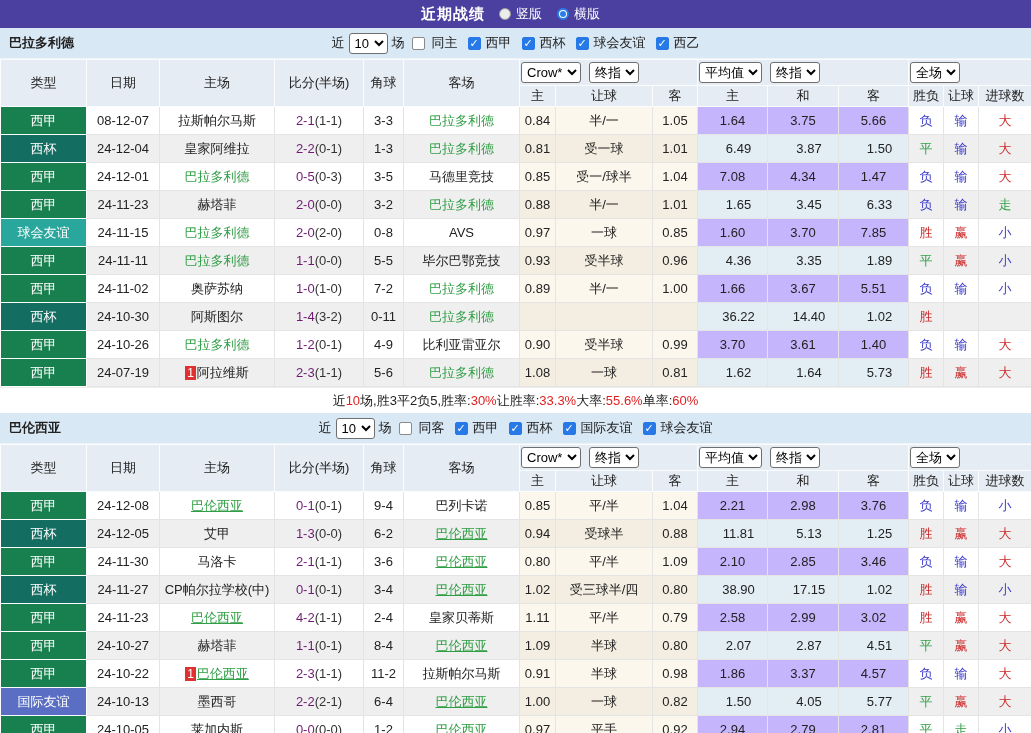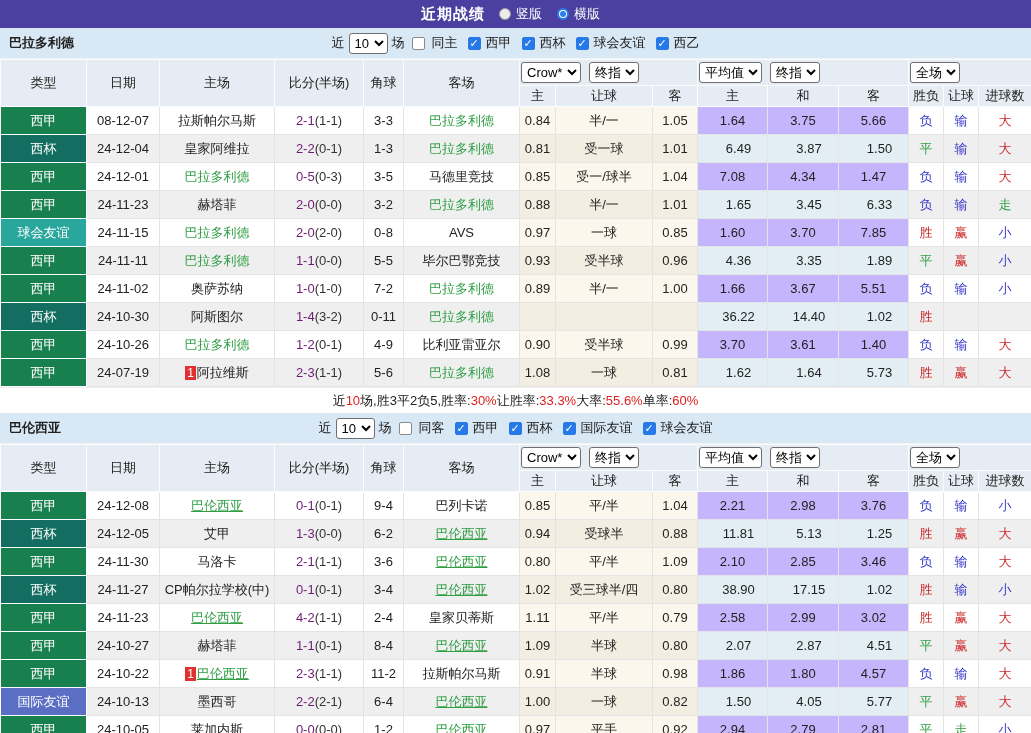--- a/index.html
+++ b/index.html
@@ -501,21 +501,21 @@
           <td class="col-type" style="background: rgb(24, 128, 78);">西甲</td>
           <td class="plain">24-10-22</td>
           <td class="plain"><span class="badge">1</span><span class="tracked">巴伦西亚</span></td>
           <td class="plain"><span class="ft">2-3</span><span class="ht">(1-1)</span></td>
           <td class="plain">11-2</td>
           <td class="plain"><span>拉斯帕尔马斯</span></td>
           <td class="cream">0.91</td>
           <td class="cream">半球</td>
           <td class="cream">0.98</td>
           <td class="pale">1.86</td>
-          <td class="pale">1.80</td>
+          <td class="pale">3.37</td>
           <td class="pale">4.57</td>
           <td class="plain o-blue">负</td>
           <td class="plain o-blue">输</td>
           <td class="plain o-red">大</td>
         </tr>
         <tr>
           <td class="col-type" style="background: rgb(90, 111, 196);">国际友谊</td>
           <td class="plain alt">24-10-13</td>
           <td class="plain alt"><span>墨西哥</span></td>
           <td class="plain alt"><span class="ft">2-2</span><span class="ht">(2-1)</span></td>

